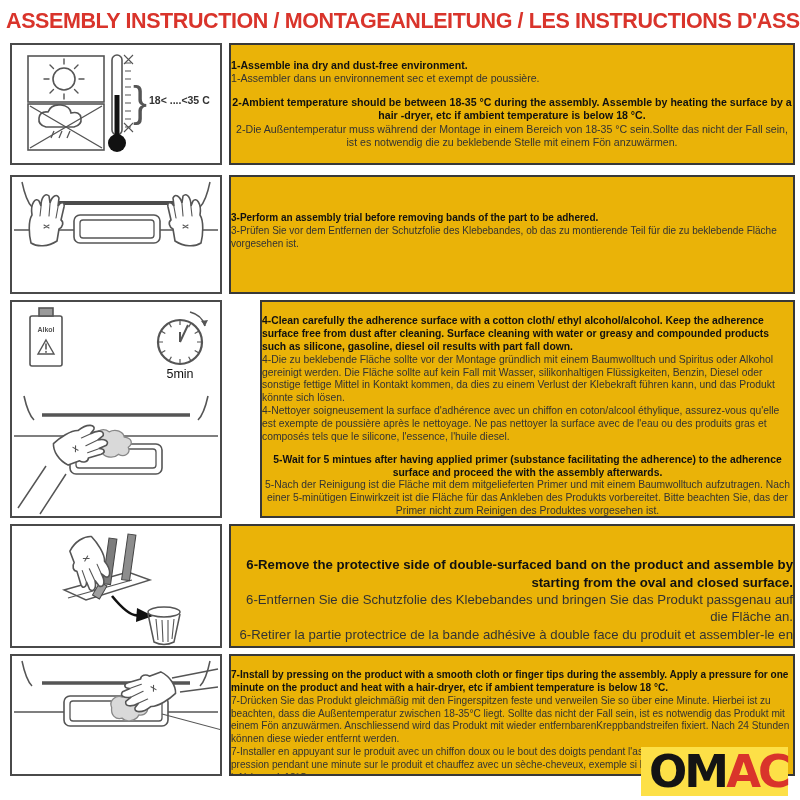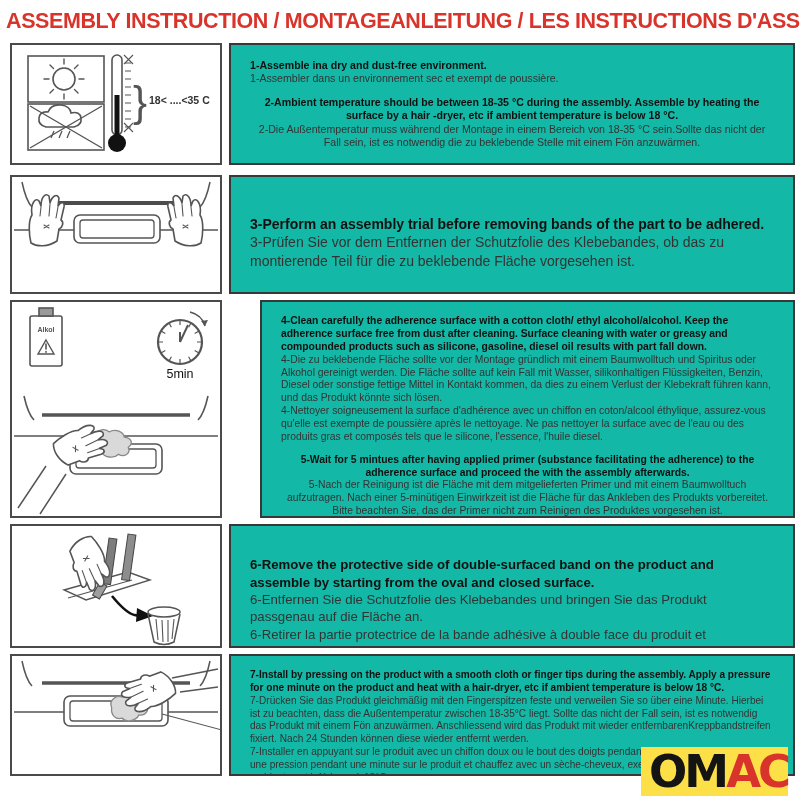--- a/index.html
+++ b/index.html
@@ -4,30 +4,30 @@
 <style>
   html,body{margin:0;padding:0;width:800px;height:800px;background:#fff;overflow:hidden;}
   *{box-sizing:border-box;}
   body{font-family:"Liberation Sans","DejaVu Sans",sans-serif;color:#222;position:relative;}
   .page-title{color:#d9342b;font-weight:800;font-size:21.5px;text-align:center;margin:9px 6px 9px 6px;
     letter-spacing:-0.4px;white-space:nowrap;}
   .rows{margin:0 5px 0 10px;}
   .row{display:flex;gap:7px;}
   .cell-ill{width:212px;flex:none;border:2px solid #4a4a4a;background:#fff;overflow:hidden;}
   .cell-ill svg{display:block;width:100%;height:100%;}
-  .cell-text{flex:1;border:2px solid #383838;background:#14b8a6;padding:3px 19px;overflow:hidden;}
+  .cell-text{flex:1;border:2px solid #383838;background:#eab308;padding:3px 0;overflow:hidden;}
   .r1{height:122px;margin-bottom:10px;}
   .r2{height:119px;margin-bottom:6px;}
   .r3{height:218px;margin-bottom:6px;}
   .r4{height:124px;margin-bottom:6px;}
   .r5{height:122px;}
   .r1 .cell-text{font-size:10.6px;line-height:1.26;}
-  .r2 .cell-text{font-size:14px;line-height:1.32;padding-top:24px;}
+  .r2 .cell-text{font-size:10px;line-height:1.32;padding-top:24px;}
   .r3 .cell-text{font-size:10.35px;line-height:1.24;margin-left:31px;}
-  .r4 .cell-text{font-size:13.2px;line-height:1.32;padding-top:17px;}
+  .r4 .cell-text{font-size:13.2px;line-height:1.32;padding-top:17px;text-align:right;}
   .r5 .cell-text{font-size:10.1px;line-height:1.27;}
   .para+.para{margin-top:9px;text-align:center;}
   .line{display:block;}
   .en{font-weight:700;color:#111;}
   .de,.fr{color:#333;}
   .logo{position:absolute;top:747px;right:12px;font-size:45px;font-weight:800;letter-spacing:-3px;
     line-height:1;background:#fde047;padding:2px 0 2px 8px;font-family:"DejaVu Sans",sans-serif;}
   .logo-black{color:#141414;}
   .logo-red{color:#d9342b;}
   svg text{font-family:"Liberation Sans",sans-serif;}

